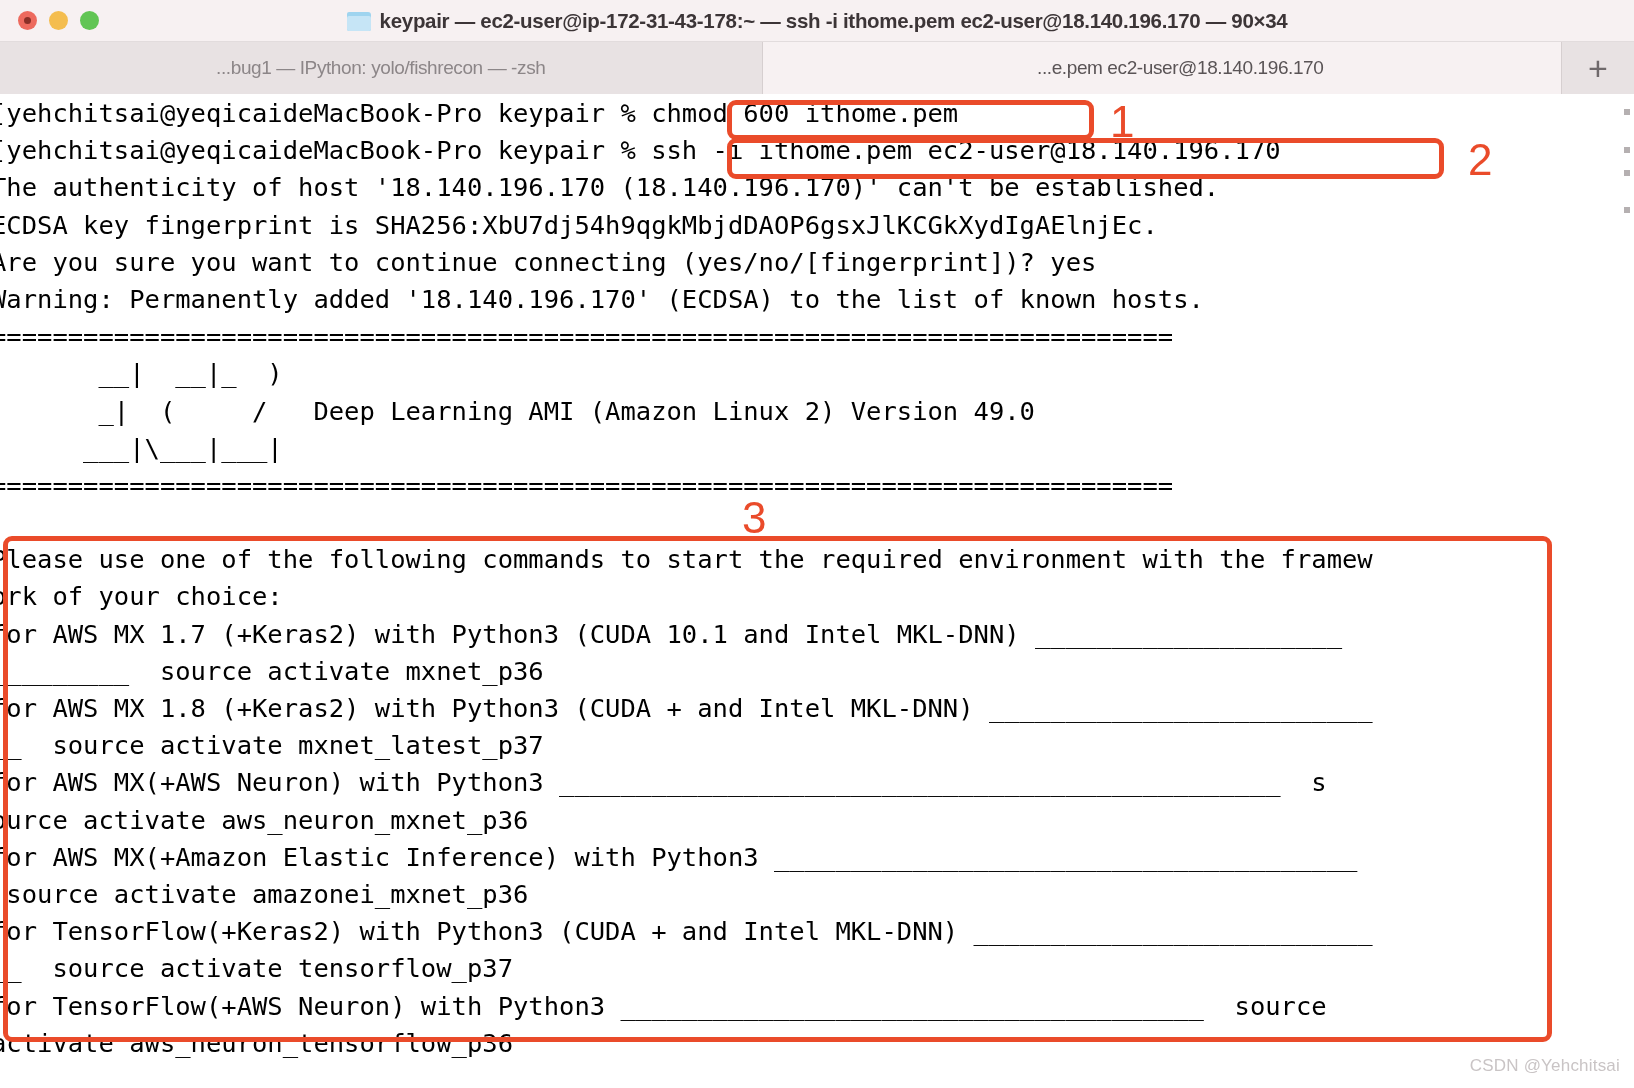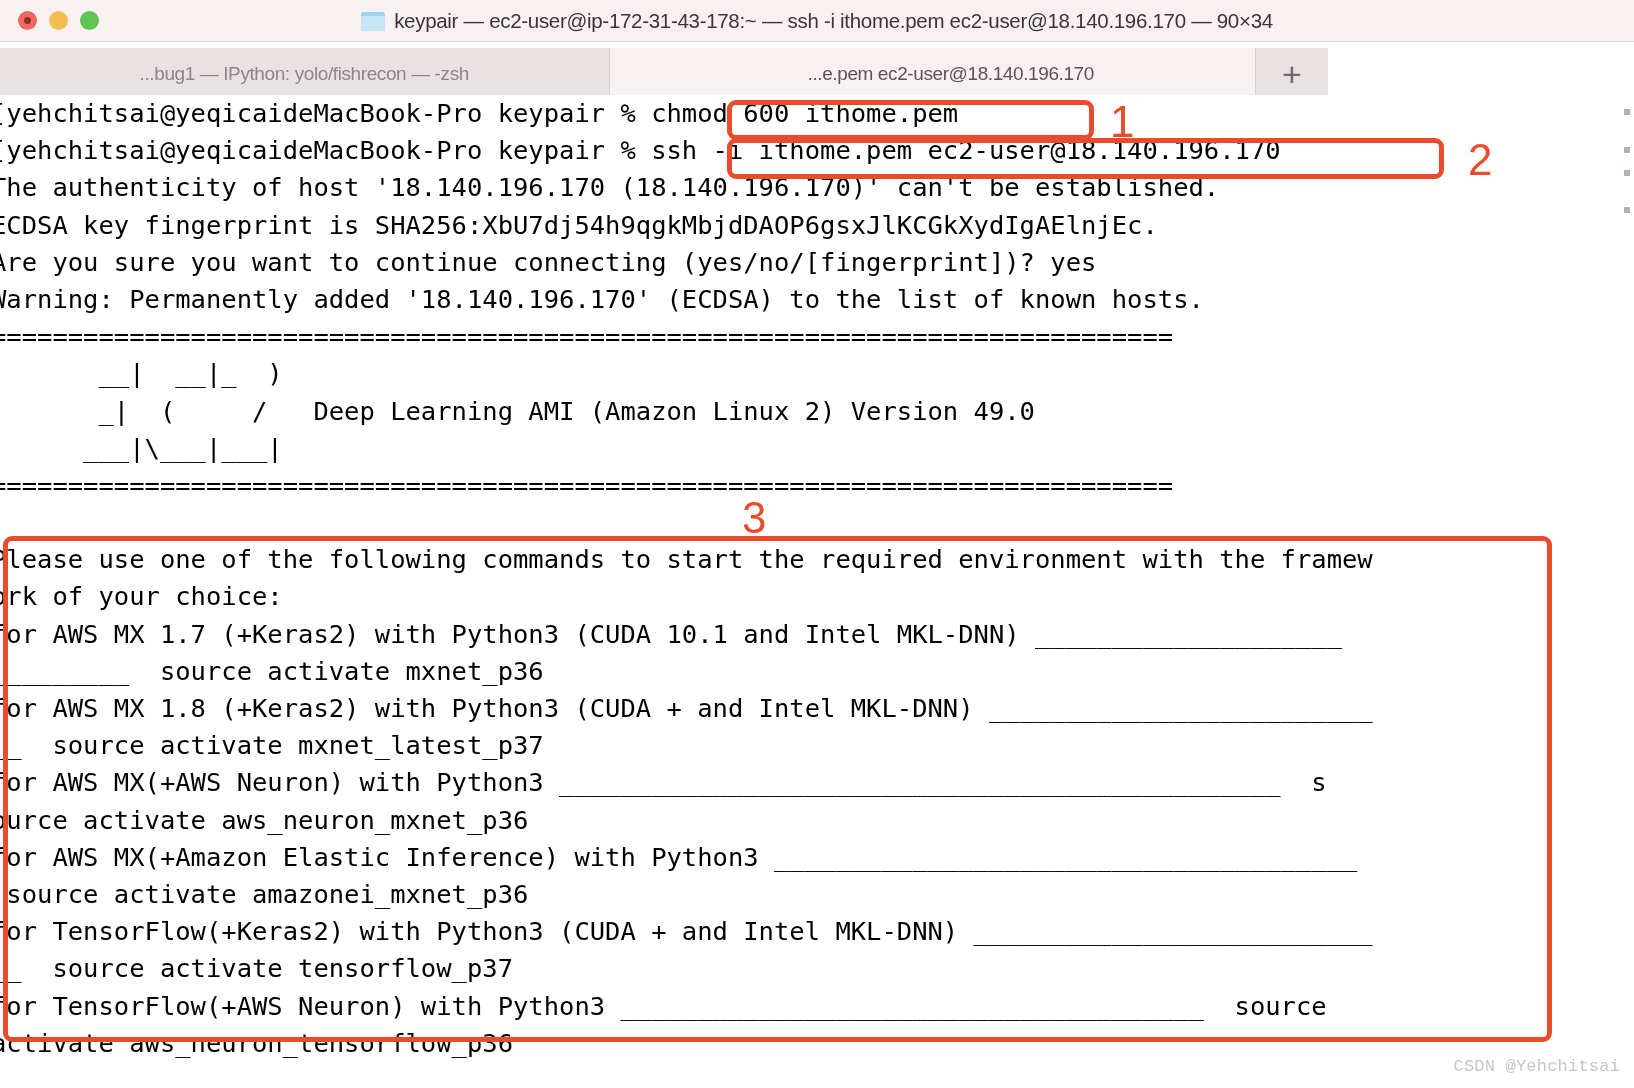--- a/index.html
+++ b/index.html
@@ -76,31 +76,31 @@
     border-radius: 2px 3px 2px 2px;
   }
   .folder-icon .front {
     position: absolute; left: 0; top: 4px;
     width: 24px; height: 15px;
     background: #c6e5f6;
     border-radius: 2px;
   }
   .win-title {
     font-size: 20.5px;
-    font-weight: normal;
+    font-weight: bold;
     color: #3c3537;
     letter-spacing: -0.3px;
     white-space: nowrap;
   }
 
   
   .tabbar {
     position: absolute;
-    left: 0; top: 48px;
-    width: 1328px;
+    left: 0; top: 42px;
+    width: 1634px;
     height: 52px;
     display: flex;
     background: #ece6e7;
     border-bottom: 1px solid #d8d1d2;
   }
   .tab {
     flex: 1 1 0;
     height: 52px;
     display: flex;
     align-items: center;
@@ -169,21 +169,21 @@
     font-weight: 400;
     line-height: 1;
   }
 
   .watermark {
     position: absolute;
     right: 14px;
     bottom: 12px;
     font-size: 17px;
     color: #c9c4c5;
-    font-family: Liberation Mono, monospace;
+    font-family: Liberation Sans, sans-serif;
     letter-spacing: 0.2px;
   }
 
   .edge-dots { position: absolute; right: 2px; top: 0; width: 10px; height: 400px; }
   .edge-dots i {
     position: absolute; right: 2px;
     width: 6px; height: 6px;
     background: #b5b0b1; display: block;
   }
 </style>

